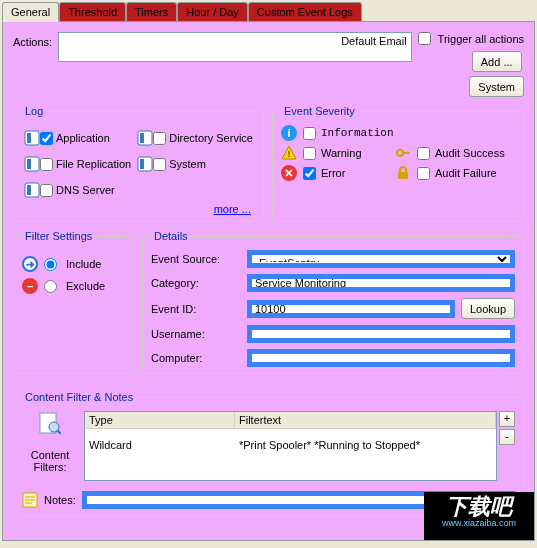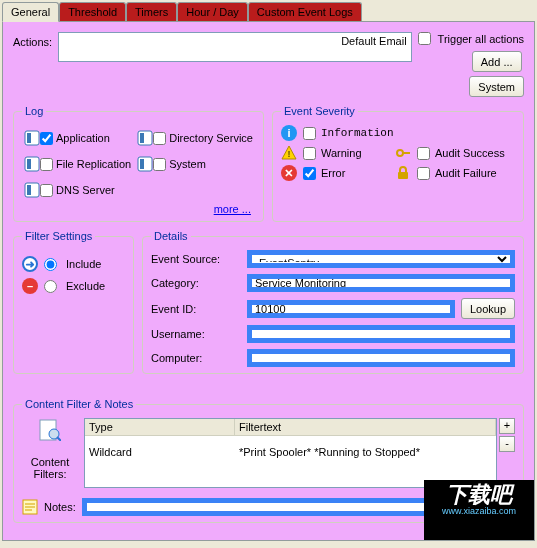--- a/index.html
+++ b/index.html
@@ -148,21 +148,21 @@
   }
   .circ.red { background: #E53935; }
   .circ.blue { background: #2196F3; }
   .details-grid {
     display: grid;
     grid-template-columns: 90px 1fr auto;
     gap: 6px 6px;
     align-items: center;
   }
   .details-grid .full { grid-column: 2 / span 2; }
-  .cf { margin-top: 24px; }
+  .cf { margin-top: 17px; }
   .cf-body { display:flex; gap:6px; }
   .cf-left { display:flex; flex-direction:column; align-items:center; gap:14px; width:56px;}
   .cf-table-wrap { flex:1; display:flex; gap:2px;}
   .cf-table {
     flex:1;
     border: 1px solid #7F9DB9;
     background: #fff;
     height: 70px;
     font-size: 11px;
     overflow: hidden;
@@ -182,21 +182,21 @@
     cursor:pointer;
   }
   .notes-row { display:flex; align-items:center; gap:6px; margin-top:10px;}
   .notes-row input { flex:1; }
   .right-actions { display:flex; flex-direction:column; gap:4px; align-items:flex-end;}
   .right-actions .row { gap:4px;flex-direction:column; }
   .trigger-chk { display:flex; align-items:center; gap:4px; white-space:nowrap; margin-bottom:2px;}
   .watermark {
     position:absolute;
     right:0; bottom:0;
-    width:110px; height:60px;
+    width:110px; height:48px;
     background:#000;
     color:#fff;
     font-family: "SimHei","Microsoft YaHei",sans-serif;
     text-align:center;
     padding:4px;
     overflow:hidden;
   }
   .watermark .big { font-size:22px; font-weight:bold; font-style:italic; line-height:1;}
   .watermark .small { font-size:9px; color:#6cf;}
 </style>

